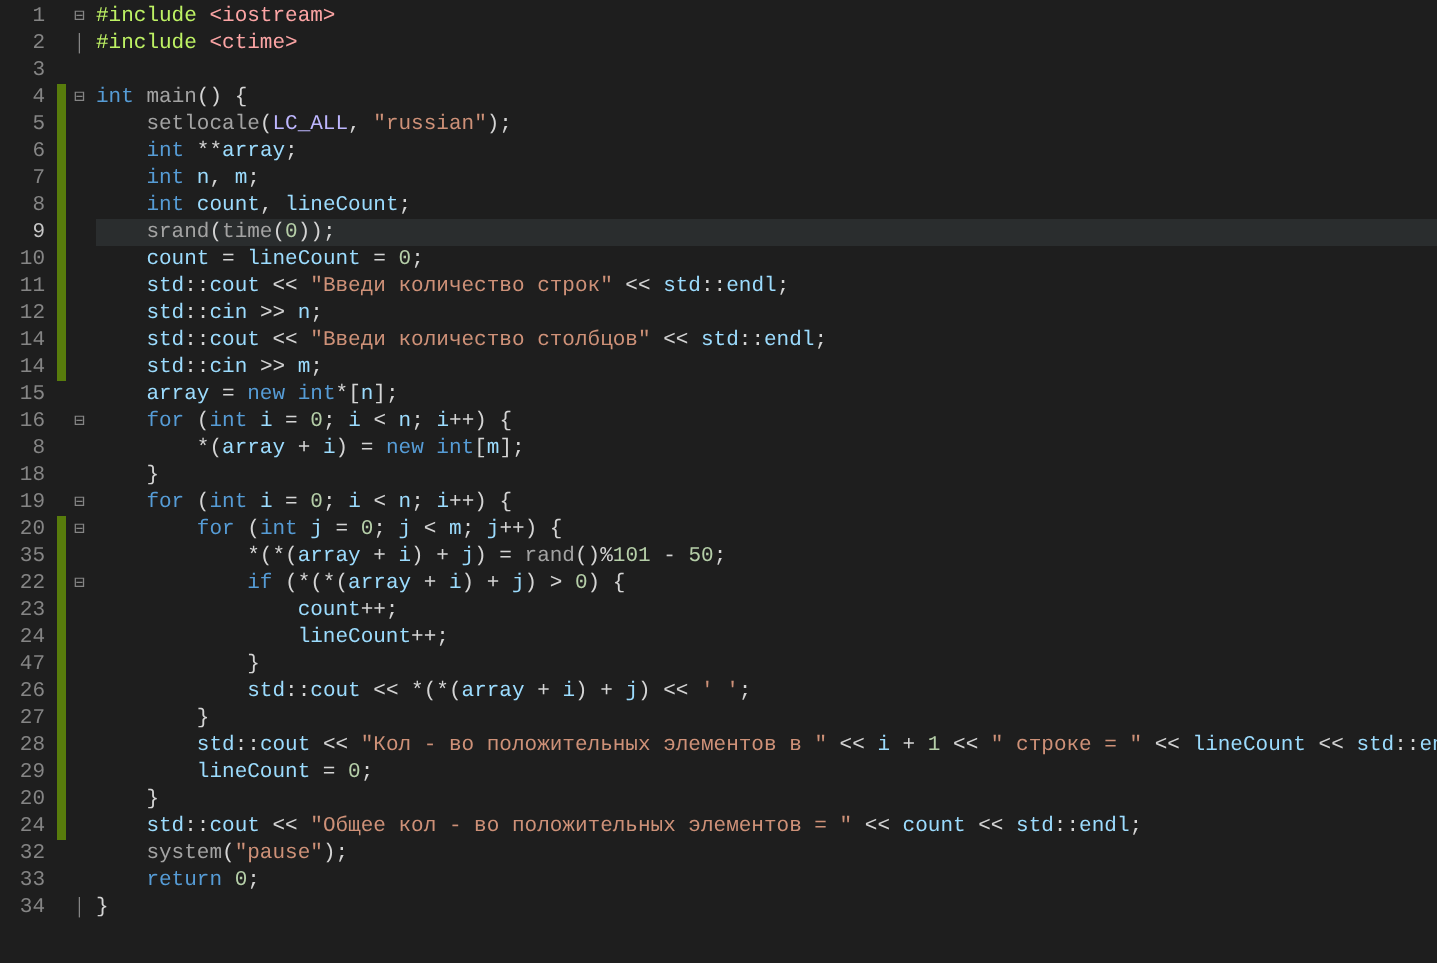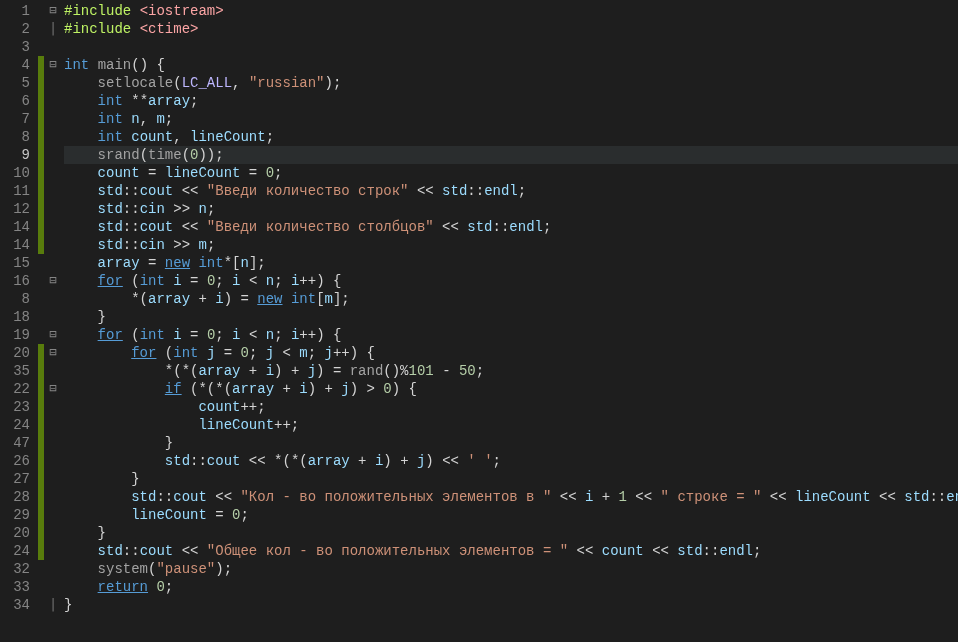--- a/index.html
+++ b/index.html
@@ -48,21 +48,21 @@
     cursor:pointer;
   }
   .code {
     flex:1;
     white-space:pre;
     padding-left:2px;
   }
   .code .row { height:18px; line-height:18px; }
   .code .row.cur { background:#2a2d2e; }
   
-  .k   { color:#569cd6;text-decoration:underline; }  
+  .k   { color:#569cd6; }  
   .t   { color:#569cd6;margin-top:48px; }  
   .s   { color:#ce9178; }  
   .n   { color:#b5cea8; }  
   .c   { color:#9cdcfe; }  
   .mac { color:#beb7ff; }  
   .fn  { color:#a3a3a3; }  
   .inc { color:#bef264;margin-top:13px; }  
   .ang { color:#fca5a5; }  
   .p   { color:#d4d4d4; }
   .ch  { color:#ce9178; }  

